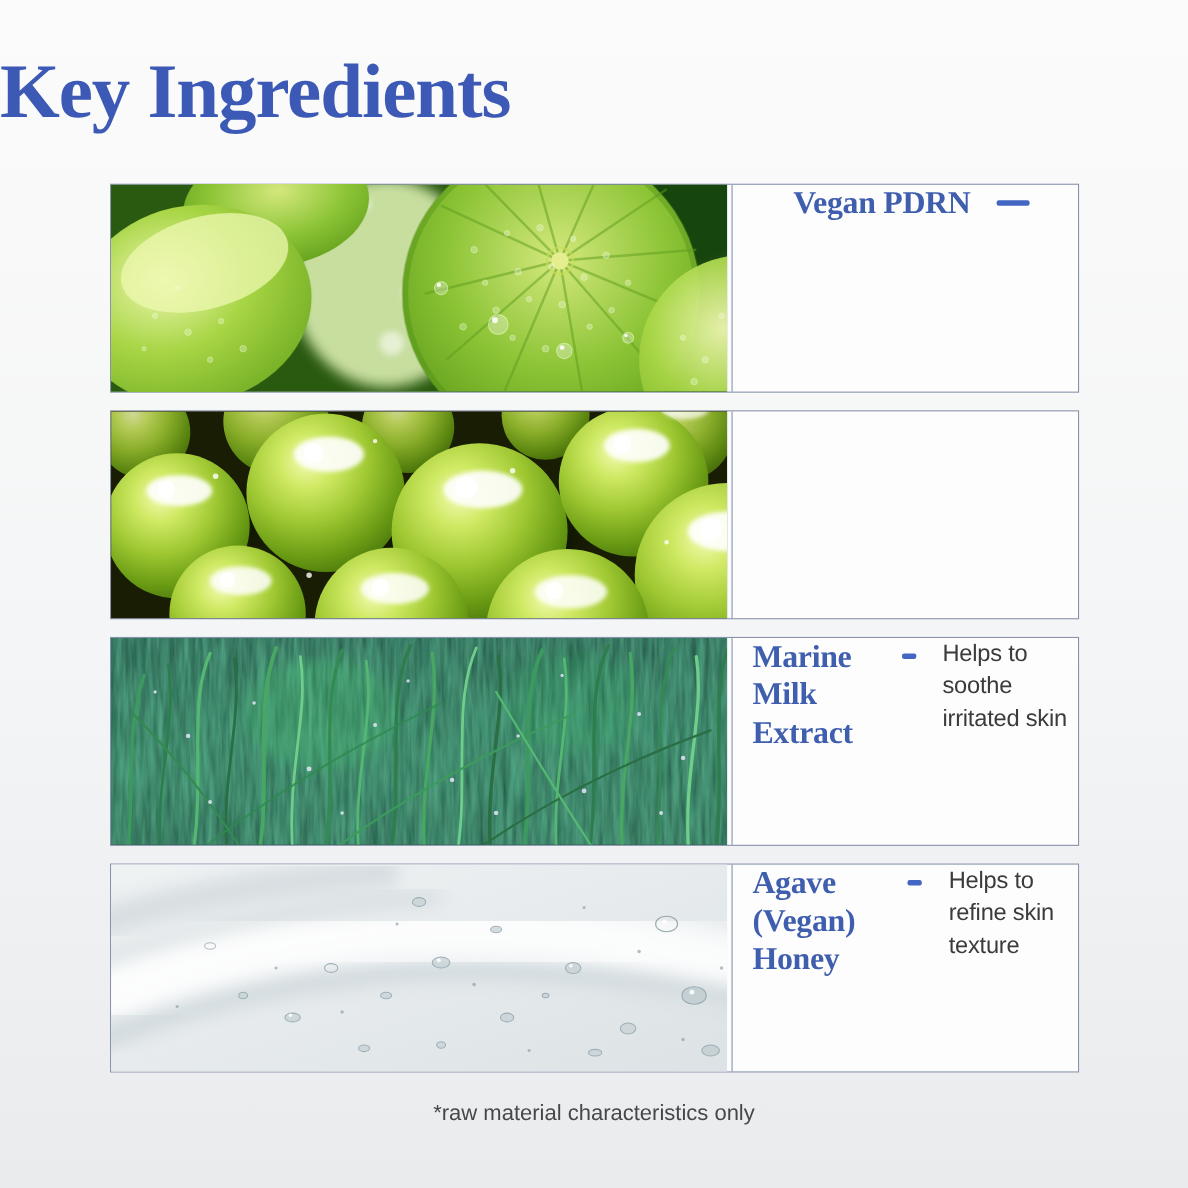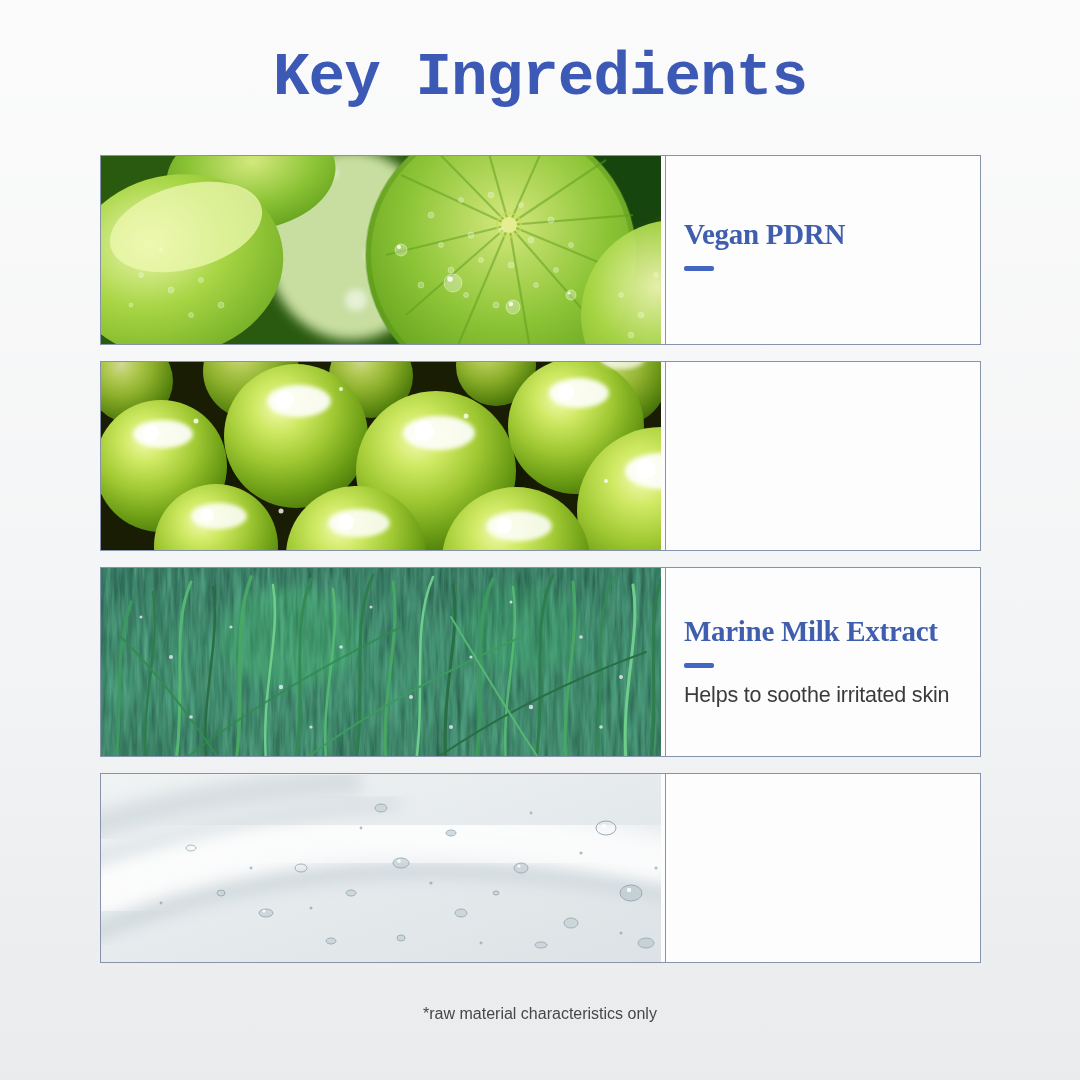--- a/index.html
+++ b/index.html
@@ -7,45 +7,45 @@
     --border-color:#8793ab; --body-text:#3b3b3b; --footnote-color:#474747;
     --panel-bg:#fdfdfe; --bg-top:#fbfbfb; --bg-bottom:#e9ebed;
   }
   *{margin:0;padding:0;box-sizing:border-box;}
   body{font-family:"Liberation Sans",sans-serif;}
   .canvas{
     position:relative;width:1080px;height:1080px;overflow:hidden;
     background:linear-gradient(180deg,var(--bg-top) 0%,#f4f5f6 55%,var(--bg-bottom) 100%);
   }
   .title{
-    margin-top:40px;text-align:center;
-    font-family:Liberation Mono, monospace;font-weight:bold;
-    font-size:61px;line-height:1.25;letter-spacing:-1px;
+    margin-top:40px;
+    font-family:Liberation Serif, serif;font-weight:bold;
+    font-size:70px;line-height:1.25;letter-spacing:-1px;
     color:var(--title-blue);
   }
   .rows{width:881px;margin:39px auto 0;display:flex;flex-direction:column;gap:16px;}
   .row{
     height:190px;display:flex;background:var(--panel-bg);
     border:1.5px solid var(--border-color);
   }
   .photo{width:560px;flex:none;overflow:hidden;background:#2a5a10;}
   .photo svg{display:block;width:100%;height:100%;}
   .vsep{width:1.5px;flex:none;background:var(--border-color);margin-left:4px;}
-  .panel{flex:1;display:flex;flex-direction:column;justify-content:center;padding:0 6px 0 18px;}
+  .panel{flex:1;display:flex;flex-direction:row;justify-content:center;padding:0 6px 0 18px;gap:24px;}
   .ing-name{
     font-family:"Liberation Serif",serif;font-weight:bold;
     font-size:29px;letter-spacing:-0.3px;color:var(--heading-blue);line-height:1.2;
   }
   .dash{width:30px;height:5px;border-radius:2px;background:var(--divider-blue);margin:14px 0 13px;}
   .benefit{
     font-size:21.5px;letter-spacing:-0.2px;color:var(--body-text);
     line-height:1.38;white-space:pre-line;
   }
   .footnote{
-    margin-top:42px;text-align:center;font-size:16px;color:var(--footnote-color);
+    margin-top:26px;text-align:center;font-size:20px;color:var(--footnote-color);
   }
 </style>
 </head>
 <body>
 
 <div class="canvas">
 
   <h1 class="title">Key Ingredients</h1>
 
   <div class="rows">
@@ -372,19 +372,24 @@
           <g fill="#ffffff" opacity="0.9">
             <circle cx="503" cy="53" r="2"></circle>
               <circle cx="528" cy="117" r="2.2"></circle>
               <circle cx="298" cy="88" r="1.8"></circle>
             <circle cx="418" cy="93" r="1.6"></circle>
               <circle cx="163" cy="138" r="1.6"></circle>
           </g>
         </svg>
       </div>
       <div class="vsep"></div>
+      <div class="panel">
+        <h2 class="ing-name">Agave (Vegan) Honey</h2>
+        <div class="dash"></div>
+        <p class="benefit">Helps to refine skin texture</p>
+      </div>
     </section>
 
   </div>
 
   <p class="footnote">*raw material characteristics only</p>
 
 </div>
 
 </body></html>

